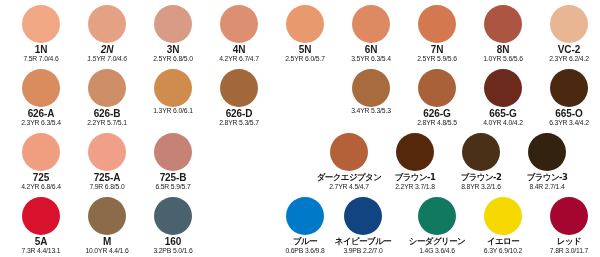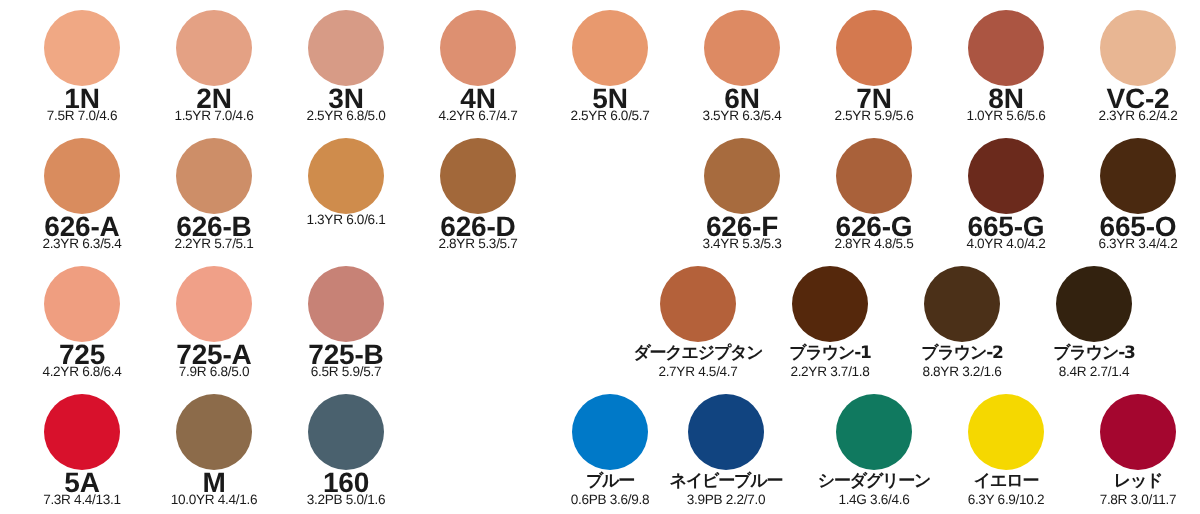--- a/index.html
+++ b/index.html
@@ -38,21 +38,21 @@
 
   .swatch-dot {
     width: 38px;
     height: 38px;
     border-radius: 50%;
     margin: 5px auto 0 auto;
     display: block;
   }
 
   .swatch-name {
-    font-size: 14px;
+    font-size: 10px;
     font-weight: 700;
     line-height: 11px;
     margin-top: 1px;
     letter-spacing: -0.1px;
     white-space: nowrap;
   }
 
   .swatch-name.jp {
     font-family: "DejaVu Sans", sans-serif;
     font-size: 8.5px;
@@ -72,21 +72,21 @@
 <body>
 
 <div id="chart">
 
 <div class="swatch-row" style="position: absolute; left: 0px; top: 0px;">
       <div class="swatch-cell" style="left: 8px;">
         <div class="swatch-dot" title="1N" style="background: rgb(240, 168, 132);"></div>
         <div class="swatch-name">1N</div>
         <div class="swatch-value">7.5R 7.0/4.6</div>
       </div>
-      <div class="swatch-cell" style="left: 74px;">
+      <div class="swatch-cell" style="left: 74px; font-style: italic;">
         <div class="swatch-dot" title="2N" style="background: rgb(228, 161, 132);"></div>
         <div class="swatch-name">2N</div>
         <div class="swatch-value">1.5YR 7.0/4.6</div>
       </div>
       <div class="swatch-cell" style="left: 140px;">
         <div class="swatch-dot" title="3N" style="background: rgb(215, 155, 134);"></div>
         <div class="swatch-name">3N</div>
         <div class="swatch-value">2.5YR 6.8/5.0</div>
       </div>
       <div class="swatch-cell" style="left: 206px;">
@@ -135,21 +135,20 @@
         <div class="swatch-dot" title="626-C" style="background: rgb(207, 140, 76);"></div>
         <div class="swatch-value">1.3YR 6.0/6.1</div>
       </div>
       <div class="swatch-cell" style="left: 206px;">
         <div class="swatch-dot" title="626-D" style="background: rgb(162, 104, 58);"></div>
         <div class="swatch-name">626-D</div>
         <div class="swatch-value">2.8YR 5.3/5.7</div>
       </div>
       <div class="swatch-cell" style="left: 338px;">
         <div class="swatch-dot" title="626-F" style="background: rgb(167, 107, 62);"></div>
-        <div class="swatch-name">626-F</div>
         <div class="swatch-value">3.4YR 5.3/5.3</div>
       </div>
       <div class="swatch-cell" style="left: 404px;">
         <div class="swatch-dot" title="626-G" style="background: rgb(169, 97, 58);"></div>
         <div class="swatch-name">626-G</div>
         <div class="swatch-value">2.8YR 4.8/5.5</div>
       </div>
       <div class="swatch-cell" style="left: 470px;">
         <div class="swatch-dot" title="665-G" style="background: rgb(107, 42, 28);"></div>
         <div class="swatch-name">665-G</div>

